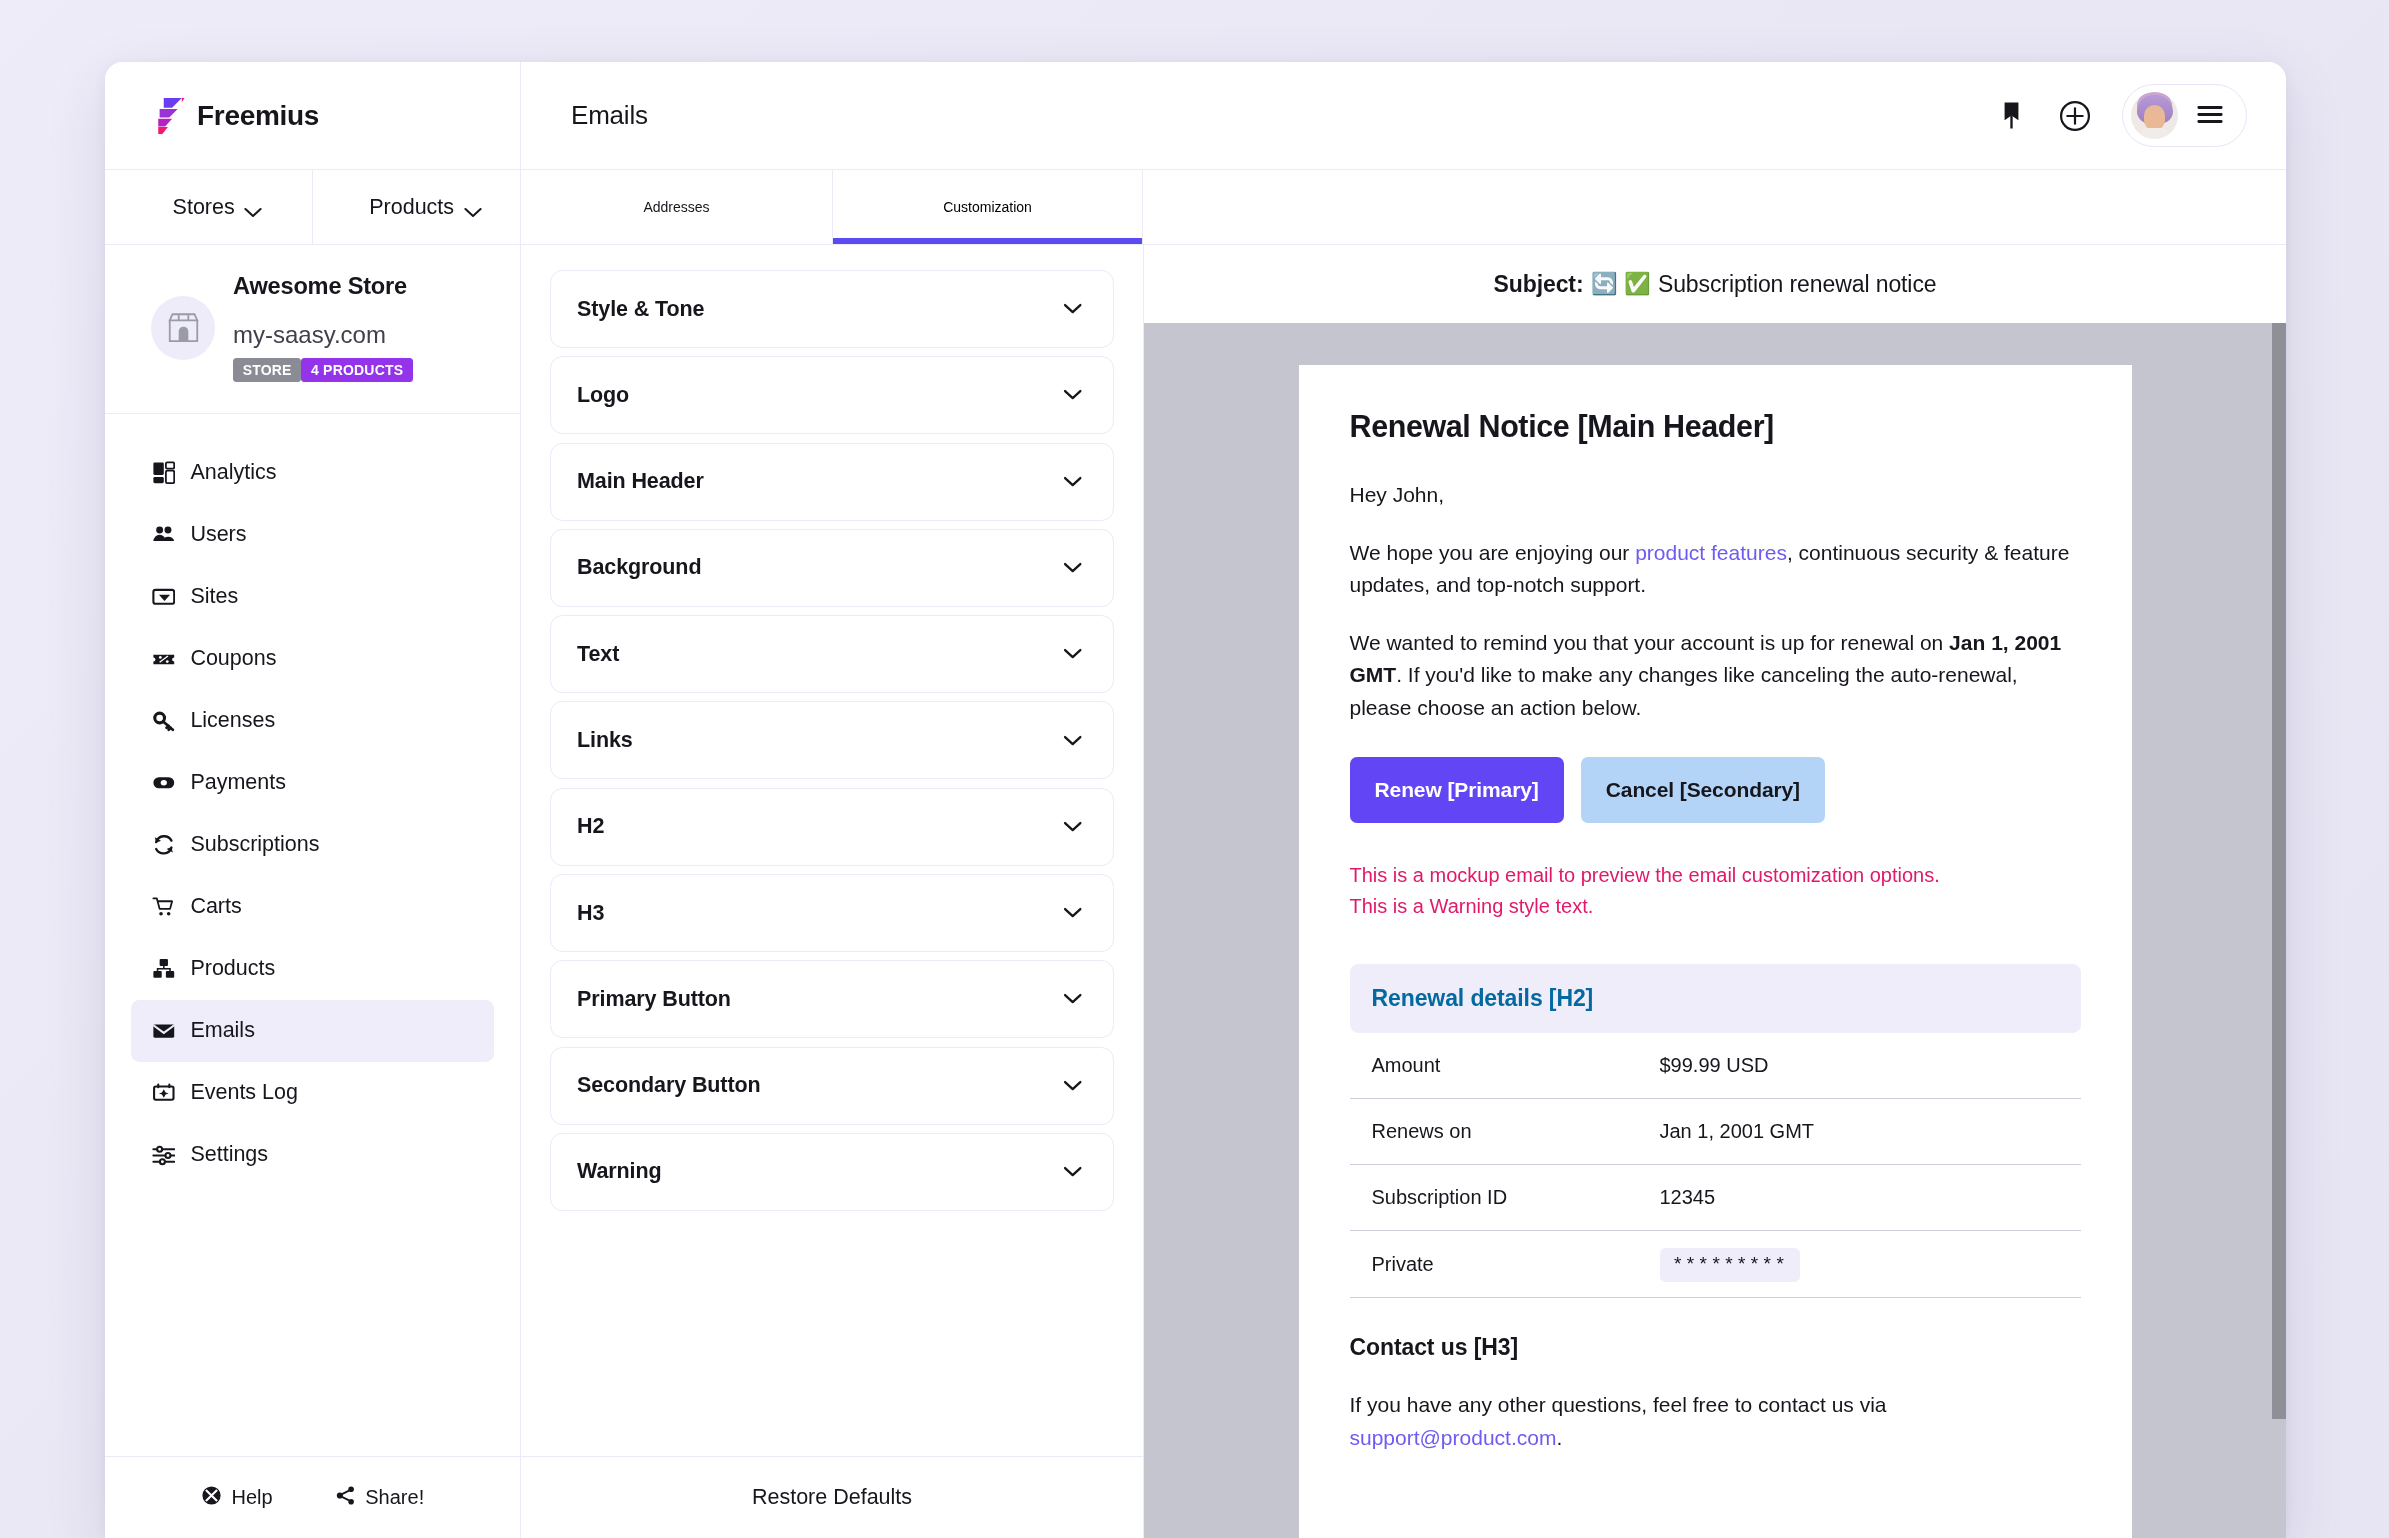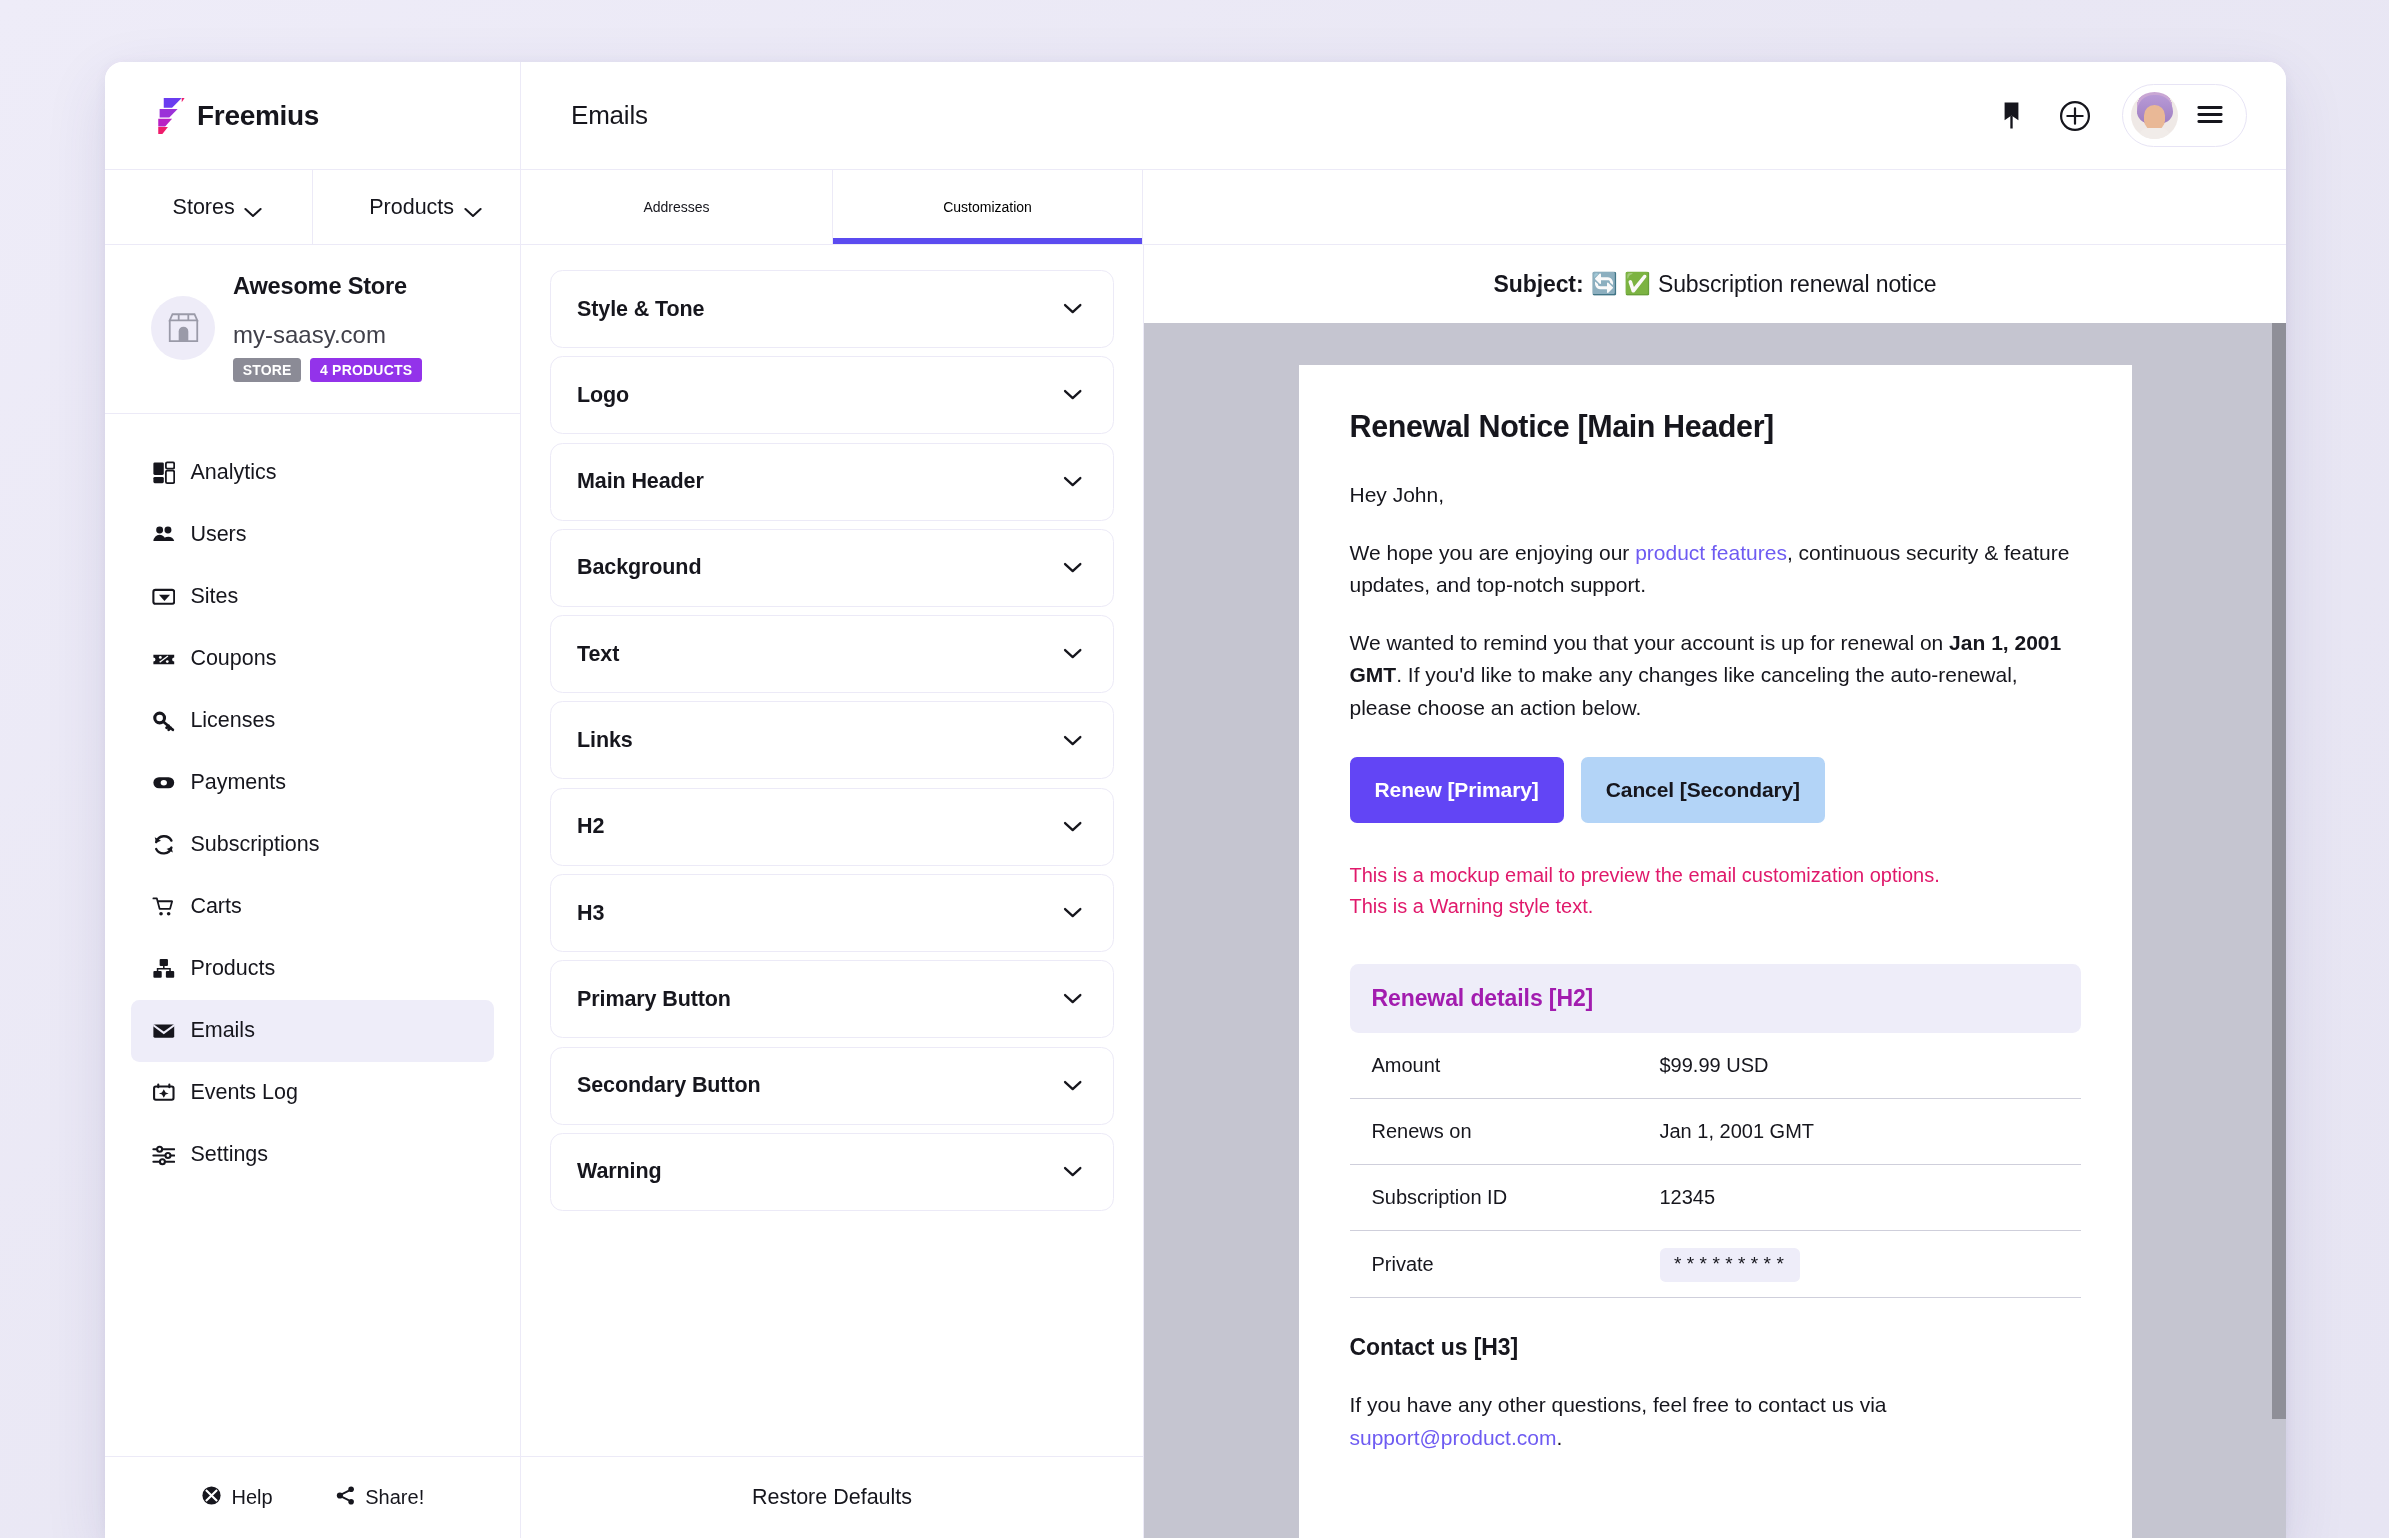--- a/index.html
+++ b/index.html
@@ -58,21 +58,21 @@
     padding:28px 0 30.5px 46px;
     border-bottom:0.7px solid #eceaf7;
   }
   .store-avatar{
     width:64px; height:64px; border-radius:50%;
     background:#eeecf8; display:flex; align-items:center; justify-content:center;
     flex:none;
   }
   .store-name{ font-size:23.6px; font-weight:700; color:#16161d; letter-spacing:-0.2px;}
   .store-url{ font-size:24px; color:#40404a; margin-top:21px;}
-  .store-badges{ display:flex; gap:9px; margin-top:9px;}
+  .store-badges{ display:flex; margin-top:9px;}
   .badge{
     font-size:14px; font-weight:700; color:#fff;
     padding:4.2px 9.7px; border-radius:3.5px; letter-spacing:0.2px;
   }
   .badge.grey{ background:#8b8b96; }
   .badge.purple{ background:#9333ea; }
 
   .nav{ padding:28px 26px 0 26px; flex:1; }
   .nav-item{
     display:flex; align-items:center; gap:14px;
@@ -199,21 +199,21 @@
     font-size:21px; font-weight:700; padding:21px 25px; border-radius:7px;
     border:none; cursor:pointer; letter-spacing:-0.1px;
   }
   .em-btn.primary{ background:#6245f5; color:#fff; }
   .em-btn.secondary{ background:#b3d4f7; color:#16161d; }
   .em-warning{ font-size:20px; line-height:1.52; color:#e0196b; margin-bottom:43px;}
 
   .em-h2{
     background:#eeedf9; border-radius:8.3px;
     padding:21px 22px; font-size:23px; font-weight:700;
-    color:#a21caf; letter-spacing:-0.1px;
+    color:#0369a1; letter-spacing:-0.1px;
   }
   .em-table{ width:100%; border-collapse:collapse; margin-bottom:36px;}
   .em-table td{
     padding:21px 22px; font-size:20px; color:#16161d;
     border-bottom:0.7px solid #cfcfdb;
   }
   .em-table td.k{ width:288px; }
   .mask{
     background:#eeedf9; border-radius:5.6px; padding:5.6px 12.5px;
     font-family:"Liberation Mono", monospace; font-size:19px; letter-spacing:1.4px;

